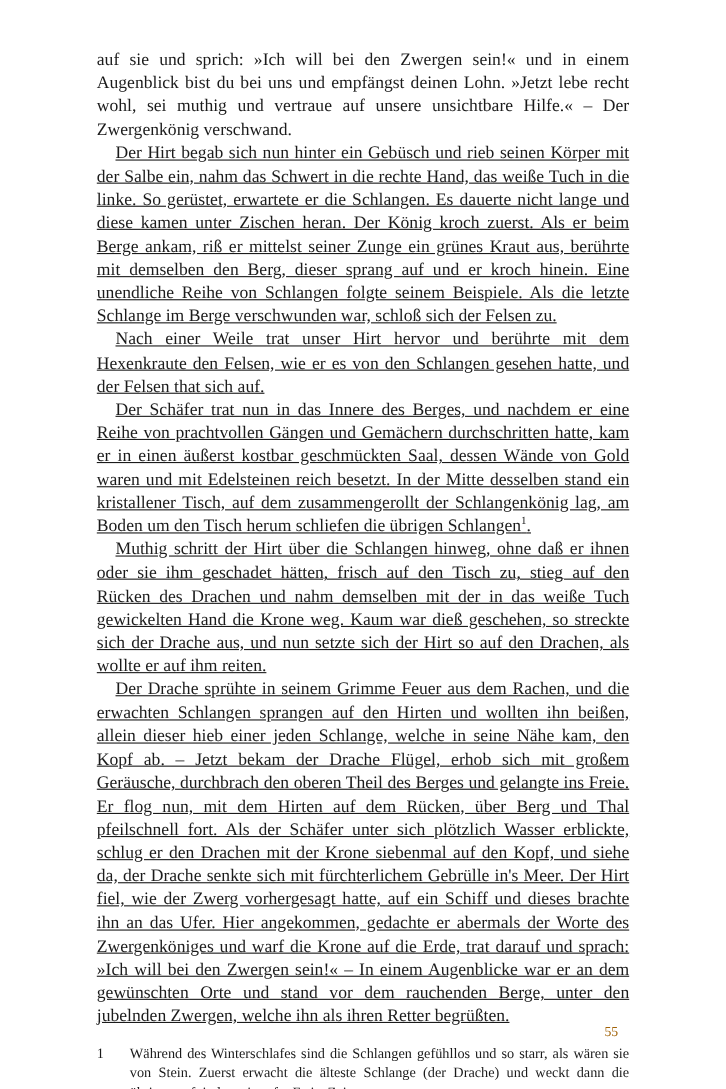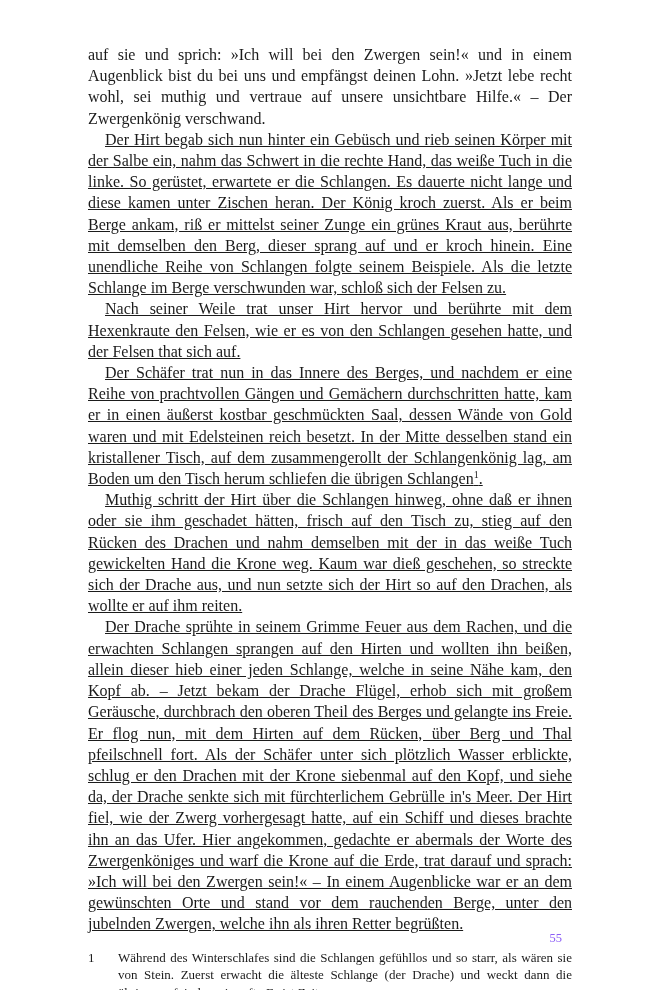--- a/index.html
+++ b/index.html
@@ -55,32 +55,32 @@
     text-align: left;
   }
   .footnote .fn-text {
     flex: 1;
   }
   .page-number {
     position: absolute;
     right: 52px;
     bottom: 44px;
     font-size: 12.5px;
-    color: #8b5cf6;
+    color: #a16207;
   }
 </style>
 </head>
 <body>
 
 <div class="page">
   <div class="text-block">
     <div id="paragraphs">
         <p class="para">auf sie und sprich: »Ich will bei den Zwergen sein!« und in einem Augenblick bist du bei uns und empfängst deinen Lohn. »Jetzt lebe recht wohl, sei muthig und vertraue auf unsere unsichtbare Hilfe.« – Der Zwergenkönig verschwand.</p>
         <p class="para indent">Der Hirt begab sich nun hinter ein Gebüsch und rieb seinen Körper mit der Salbe ein, nahm das Schwert in die rechte Hand, das weiße Tuch in die linke. So gerüstet, erwartete er die Schlangen. Es dauerte nicht lange und diese kamen unter Zischen heran. Der König kroch zuerst. Als er beim Berge ankam, riß er mittelst seiner Zunge ein grünes Kraut aus, berührte mit demselben den Berg, dieser sprang auf und er kroch hinein. Eine unendliche Reihe von Schlangen folgte seinem Beispiele. Als die letzte Schlange im Berge verschwunden war, schloß sich der Felsen zu.</p>
-        <p class="para indent">Nach seiner Weile trat unser Hirt hervor und berührte mit dem Hexenkraute den Felsen, wie er es von den Schlangen gesehen hatte, und der Felsen that sich auf.</p>
+        <p class="para indent">Nach einer Weile trat unser Hirt hervor und berührte mit dem Hexenkraute den Felsen, wie er es von den Schlangen gesehen hatte, und der Felsen that sich auf.</p>
         <p class="para indent">Der Schäfer trat nun in das Innere des Berges, und nachdem er eine Reihe von prachtvollen Gängen und Gemächern durchschritten hatte, kam er in einen äußerst kostbar geschmückten Saal, dessen Wände von Gold waren und mit Edelsteinen reich besetzt. In der Mitte desselben stand ein kristallener Tisch, auf dem zusammengerollt der Schlangenkönig lag, am Boden um den Tisch herum schliefen die übrigen Schlangen<sup class="fn-ref">1</sup>.</p>
         <p class="para indent">Muthig schritt der Hirt über die Schlangen hinweg, ohne daß er ihnen oder sie ihm geschadet hätten, frisch auf den Tisch zu, stieg auf den Rücken des Drachen und nahm demselben mit der in das weiße Tuch gewickelten Hand die Krone weg. Kaum war dieß geschehen, so streckte sich der Drache aus, und nun setzte sich der Hirt so auf den Drachen, als wollte er auf ihm reiten.</p>
         <p class="para indent">Der Drache sprühte in seinem Grimme Feuer aus dem Rachen, und die erwachten Schlangen sprangen auf den Hirten und wollten ihn beißen, allein dieser hieb einer jeden Schlange, welche in seine Nähe kam, den Kopf ab. – Jetzt bekam der Drache Flügel, erhob sich mit großem Geräusche, durchbrach den oberen Theil des Berges und gelangte ins Freie. Er flog nun, mit dem Hirten auf dem Rücken, über Berg und Thal pfeilschnell fort. Als der Schäfer unter sich plötzlich Wasser erblickte, schlug er den Drachen mit der Krone siebenmal auf den Kopf, und siehe da, der Drache senkte sich mit fürchterlichem Gebrülle in's Meer. Der Hirt fiel, wie der Zwerg vorhergesagt hatte, auf ein Schiff und dieses brachte ihn an das Ufer. Hier angekommen, gedachte er abermals der Worte des Zwergenköniges und warf die Krone auf die Erde, trat darauf und sprach: »Ich will bei den Zwergen sein!« – In einem Augenblicke war er an dem gewünschten Orte und stand vor dem rauchenden Berge, unter den jubelnden Zwergen, welche ihn als ihren Retter begrüßten.</p>
       </div>
     <div class="footnote">
       <span class="fn-marker">1</span>
       <span class="fn-text">Während des Winterschlafes sind die Schlangen gefühllos und so starr, als wären sie von Stein. Zuerst erwacht die älteste Schlange (der Drache) und weckt dann die übrigen auf, indem sie ruft »Es ist Zeit.«</span>
     </div>
   </div>
   <div class="page-number">55</div>

